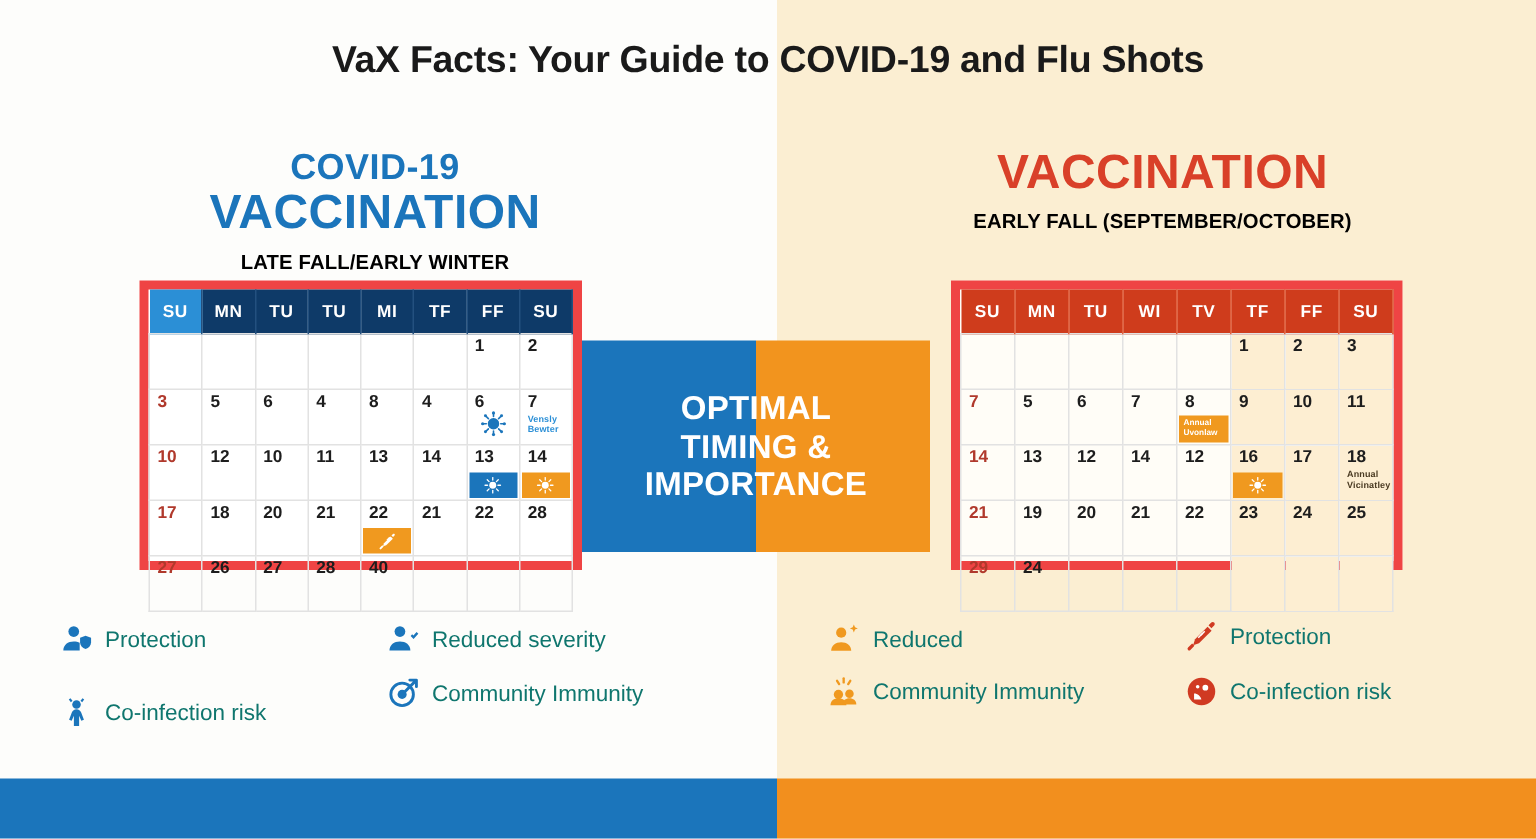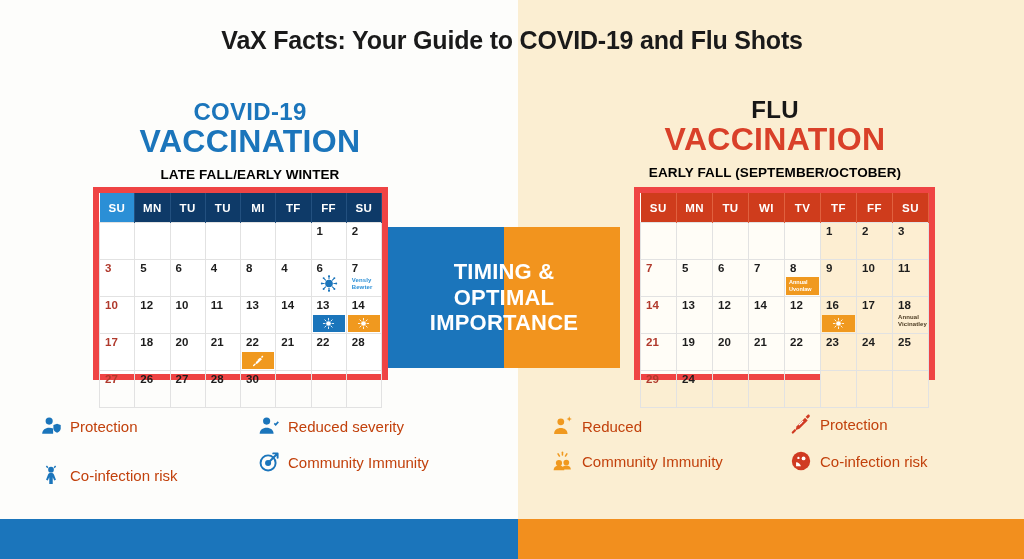--- a/index.html
+++ b/index.html
@@ -87,42 +87,41 @@
   #center-panel .half.o{left:50%;background:#f2941e;}
   #center-panel .cp-text{
     position:absolute;inset:0;display:flex;flex-direction:column;
     align-items:center;justify-content:center;
     color:#fff;font-size:22px;font-weight:bold;line-height:1.18;
     text-align:center;letter-spacing:.2px;
   }
 
   
   .ben{position:absolute;display:flex;align-items:center;gap:8px;}
-  .ben .txt{font-size:15px;color:#c2410c;white-space:nowrap;}
+  .ben .txt{font-size:15px;color:#0f766e;white-space:nowrap;}
   .ben .ic{width:22px;height:22px;flex:0 0 22px;display:flex;align-items:center;justify-content:center;}
   .ben .ic svg{display:block;}
 </style>
 </head>
 <body>
 
 <div id="stage">
 
   <div class="bg-left"></div>
   <div class="bg-right"></div>
 
   <div class="title">VaX Facts: Your Guide to COVID-19 and Flu Shots</div>
 
   <div class="sec-head" id="covid-head">
     <div class="l1">COVID-19</div>
     <div class="l2">VACCINATION</div>
     <div class="sub">LATE FALL/EARLY WINTER</div>
   </div>
 
   <div class="sec-head" id="flu-head">
-    <div class="l1">FLU</div>
     <div class="l2">VACCINATION</div>
     <div class="sub">EARLY FALL (SEPTEMBER/OCTOBER)</div>
   </div>
 
   <div class="cal" id="covid-cal">
     <table>
       <thead>
           <tr id="covid-head-row">
             <th class="first">SU</th>
             <th>MN</th>
@@ -298,21 +297,21 @@
             <td>
               <span class="num">26</span>
             </td>
             <td>
               <span class="num">27</span>
             </td>
             <td>
               <span class="num">28</span>
             </td>
             <td>
-              <span class="num">30</span>
+              <span class="num">40</span>
             </td>
             <td></td>
             <td></td>
             <td></td>
           </tr>
         </tbody>
     </table>
   </div>
 
   <div class="cal" id="flu-cal">
@@ -458,22 +457,22 @@
             <td class="tint"></td>
           </tr>
         </tbody>
     </table>
   </div>
 
   <div id="center-panel">
     <div class="half b"></div>
     <div class="half o"></div>
     <div class="cp-text">
+      <span>OPTIMAL</span>
       <span>TIMING &amp;</span>
-      <span>OPTIMAL</span>
       <span>IMPORTANCE</span>
     </div>
   </div>
 
   <div id="benefits-layer">
       <div class="ben" style="left: 40px; top: 415px;">
         <span class="ic">
           <svg width="22" height="22" viewBox="0 0 24 24">
             <g fill="#1b75bb">
               <circle cx="10" cy="6.6" r="3.9"></circle>

